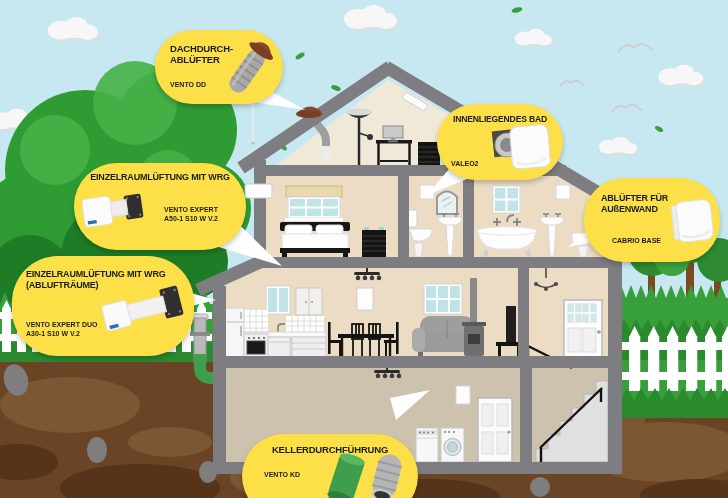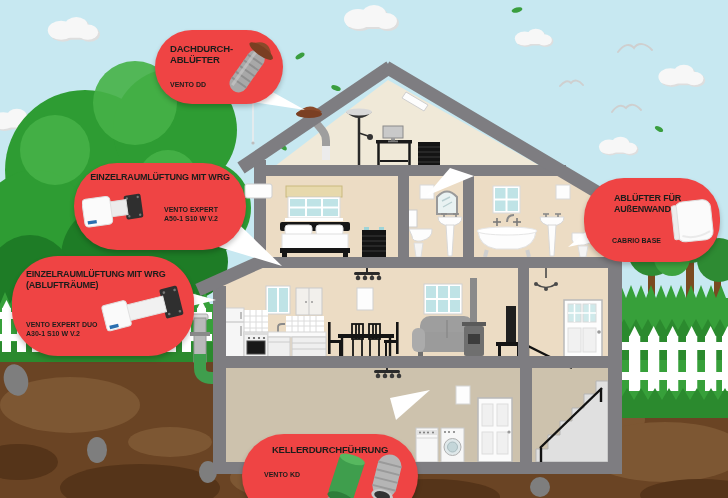--- a/index.html
+++ b/index.html
@@ -1,37 +1,37 @@
 <!DOCTYPE html>
 <html><head>
 <meta charset="utf-8">
 <style>
   html,body{margin:0;padding:0;background:#9db6bf;}
   .stage{position:relative;width:728px;height:498px;overflow:hidden;background:#c7e8f1;
          font-family:"Liberation Sans",sans-serif;}
   .stage svg.scene,.stage svg.tails{position:absolute;left:0;top:0;width:728px;height:498px;}
   .tails{pointer-events:none;}
-  .bubble{position:absolute;background:#ef4444;box-shadow:0 3px 5px rgba(0,0,0,.22);}
+  .bubble{position:absolute;background:#fde047;box-shadow:0 3px 5px rgba(0,0,0,.22);}
   .bt{position:absolute;color:#1d1d1b;font-weight:700;font-size:9.5px;line-height:11px;letter-spacing:-.2px;white-space:nowrap;}
   .bp{position:absolute;color:#1d1d1b;font-weight:700;font-size:7px;line-height:9px;letter-spacing:0;white-space:nowrap;}
   .bimg{position:absolute;}
   .b1{left:155px;top:30px;width:128px;height:74px;border-radius:38px;}
   .b1 .bt{left:15px;top:13px;}
   .b1 .bp{left:15px;top:50px;}
   .b1 .bimg{left:64px;top:4px;width:62px;height:66px;}
   .b2{left:437px;top:104px;width:126px;height:76px;border-radius:38px;}
   .b2 .bt{left:0;top:10px;width:126px;text-align:center;font-size:8.6px;}
   .b2 .bp{left:14px;top:55px;}
   .b2 .bimg{left:46px;top:14px;width:72px;height:58px;}
   .b3{left:74px;top:163px;width:172px;height:87px;border-radius:43px;}
   .b3 .bt{left:0;top:9px;width:172px;text-align:center;font-size:9px;}
   .b3 .bp{left:90px;top:42px;}
   .b3 .bimg{left:8px;top:22px;width:70px;height:60px;}
   .b4{left:584px;top:178px;width:136px;height:84px;border-radius:40px;}
-  .b4 .bt{left:30px;top:15px;font-size:9px;}
+  .b4 .bt{left:17px;top:15px;font-size:9px;}
   .b4 .bp{left:28px;top:58px;}
   .b4 .bimg{left:84px;top:16px;width:48px;height:56px;}
   .b5{left:12px;top:256px;width:182px;height:100px;border-radius:46px;}
   .b5 .bt{left:14px;top:13px;font-size:9px;}
   .b5 .bp{left:14px;top:64px;}
   .b5 .bimg{left:86px;top:24px;width:92px;height:64px;}
   .b6{left:242px;top:386px;width:176px;height:84px;border-radius:42px;margin-top:48px;}
   .b6 .bt{left:0;top:10px;width:176px;text-align:center;}
   .b6 .bp{left:22px;top:36px;}
   .b6 .bimg{left:72px;top:18px;width:100px;height:62px;}
@@ -584,20 +584,33 @@
             <line x1="22" y1="45" x2="40" y2="45"></line>
             <line x1="22" y1="52" x2="40" y2="52"></line>
           </g>
       <line x1="27" y1="16" x2="27" y2="58" stroke="#c6c6c6" stroke-width="3" opacity=".7"></line>
       <path d="M19,13 Q31,-3 43,13 Z" fill="#8a4a2a"></path>
       <ellipse cx="31" cy="13.5" rx="14" ry="4.5" fill="#7a3f22"></ellipse>
     </g>
   </svg>
 </div>
 
+<div class="bubble b2">
+  <div class="bt">INNENLIEGENDES BAD</div>
+  <div class="bp">VALEO2</div>
+  <svg class="bimg" viewBox="0 0 72 58">
+    <rect x="10" y="12" width="26" height="26" fill="#4a4a4a" transform="rotate(-6 23 25)"></rect>
+    <circle cx="24" cy="27" r="12" fill="#c9c9c9" stroke="#9a9a9a"></circle>
+    <circle cx="24" cy="27" r="7" fill="#8a8a8a"></circle>
+    <g transform="rotate(-5 45 28)">
+      <rect x="28" y="8" width="38" height="42" rx="7" fill="#fbfbfb" stroke="#dcdcdc"></rect>
+      <path d="M32,44 Q47,49 62,42" fill="none" stroke="#ececec" stroke-width="2"></path>
+    </g>
+  </svg>
+</div>
 
 <div class="bubble b3">
   <div class="bt">EINZELRAUMLÜFTUNG MIT WRG</div>
   <div class="bp">
     <div>VENTO EXPERT</div>
     <div>A50-1 S10 W V.2</div>
   </div>
   <svg class="bimg" viewBox="0 0 70 60">
     <g transform="rotate(-8 35 30)">
       <rect x="44" y="12" width="17" height="24" rx="2" fill="#2f2f2f"></rect>

